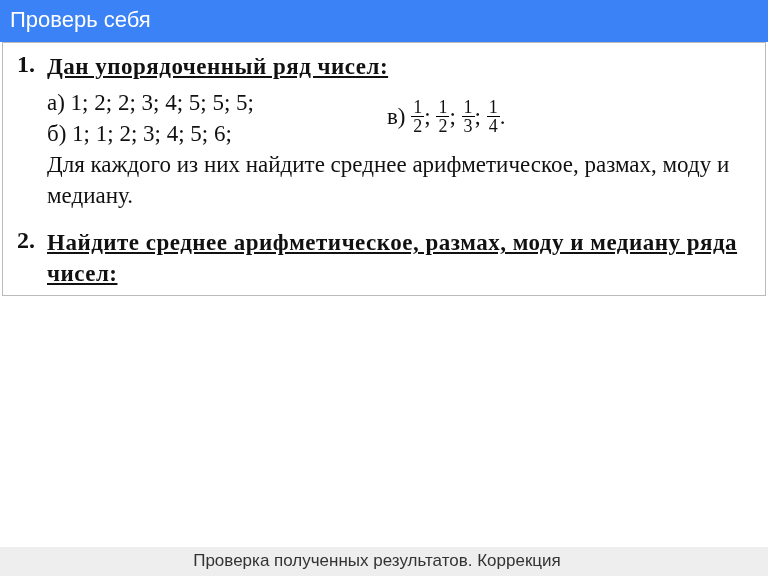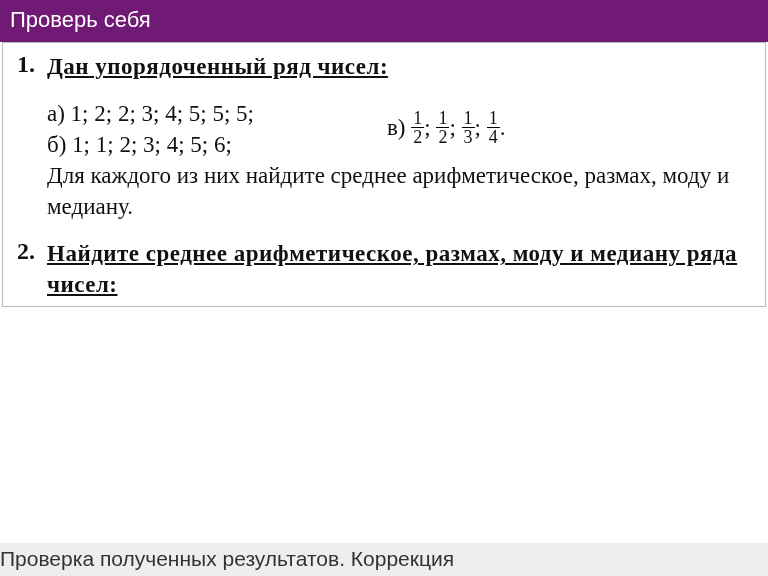--- a/index.html
+++ b/index.html
@@ -6,21 +6,21 @@
     margin: 0;
     padding: 0;
     width: 768px;
     height: 576px;
     font-family: Arial, sans-serif;
     background: #fff;
     overflow: hidden;
     position: relative;
   }
   .header {
-    background: #701a75;
+    background: #3b82f6;
     color: #fff;
     font-size: 22px;
     padding: 6px 10px 8px 10px;
     height: 28px;
     line-height: 28px;
   }
   .content-frame {
     border: 1px solid #bbb;
     margin: 0 2px;
     background: #fff;
@@ -48,21 +48,21 @@
     line-height: 1.35;
   }
   .lead {
     font-weight: bold;
     letter-spacing: 0.5px;
     text-decoration: underline;
   }
   .sub {
     font-size: 23px;
     line-height: 1.35;
-    margin-top: 16px;
+    margin-top: 5px;
   }
   .sub-row {
     display: flex;
     align-items: center;
     gap: 40px;
   }
   .col-ab {
     min-width: 300px;
   }
   .frac {
@@ -95,23 +95,23 @@
   .p2 {
     margin-top: 16px;
   }
   .footer {
     position: absolute;
     left: 0;
     right: 0;
     bottom: 0;
     background: #eeeeee;
     color: #333;
-    font-size: 21px;
+    font-size: 17px;
     padding: 4px 14px 5px 0;
-    text-align: left;
+    text-align: center;
   }
 </style>
 </head>
 <body>
 
 <div class="header">
   <span>Проверь себя</span>
 </div>
 
 <div class="content-frame">

